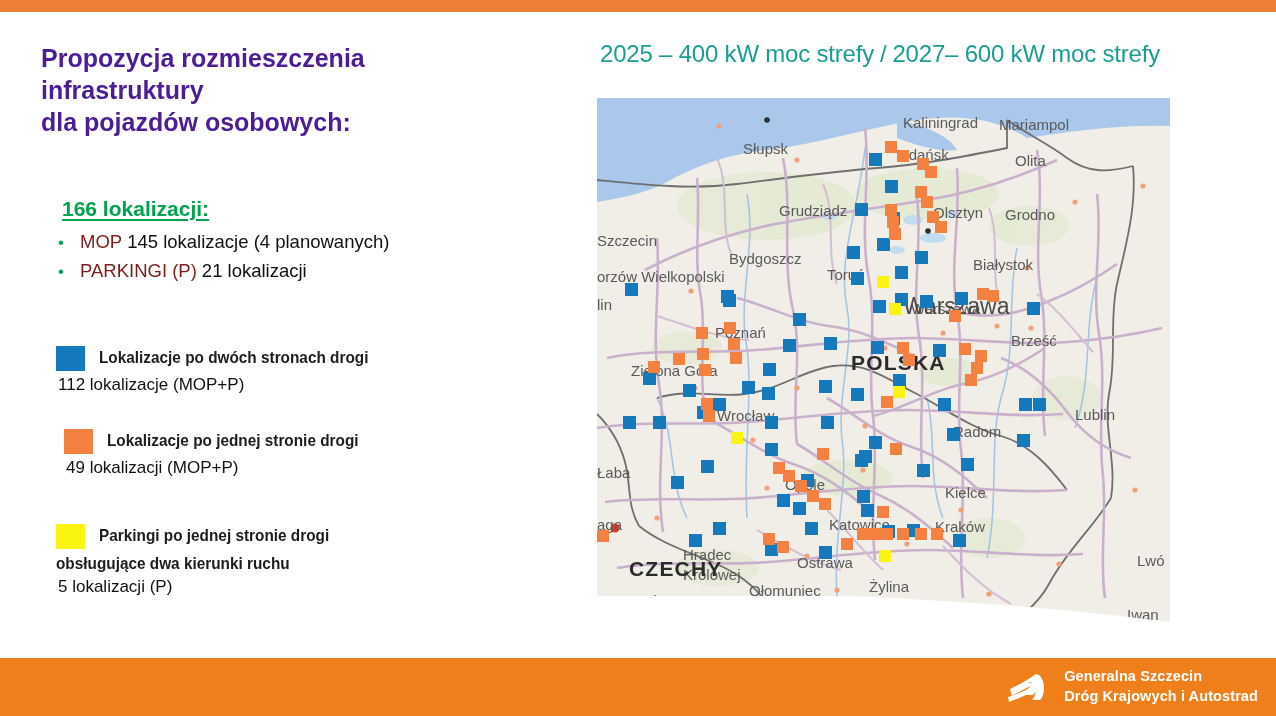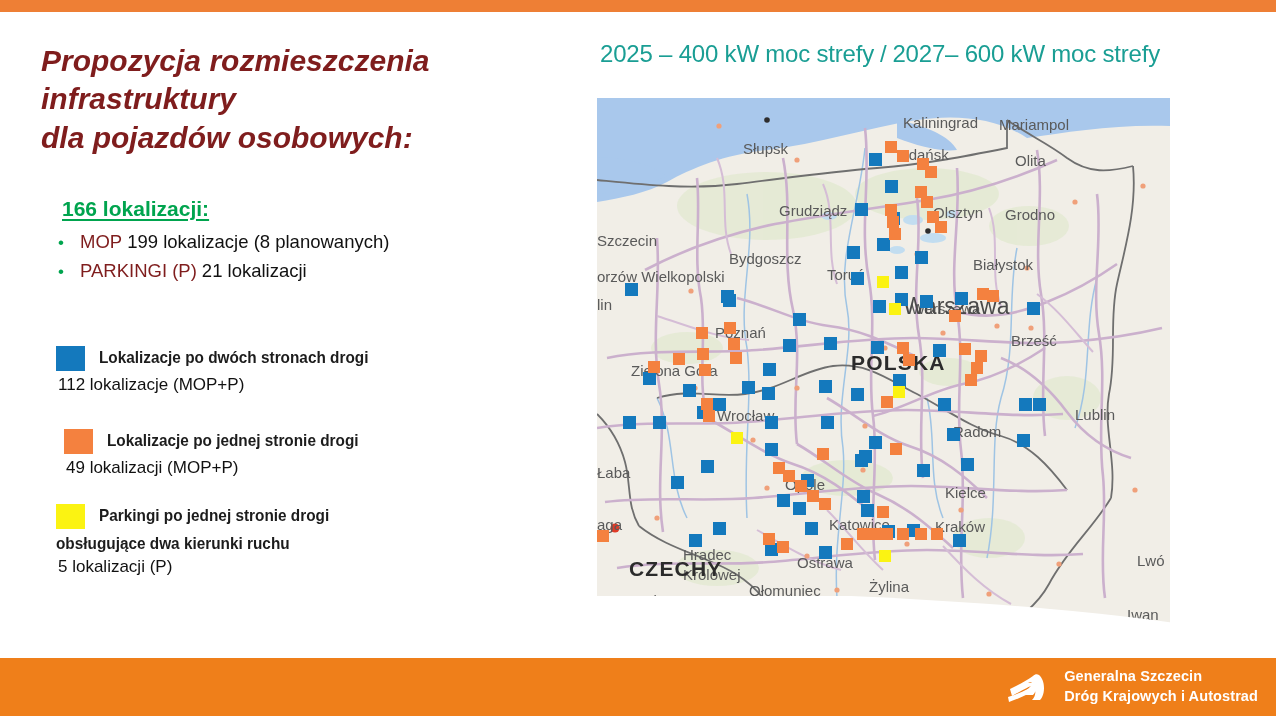--- a/index.html
+++ b/index.html
@@ -31,21 +31,21 @@
   }
   .footerbar{position:absolute;left:0;top:658px;width:1276px;height:58px;background:#ef7f1a;}
 
   .logo-wrap{position:absolute;right:18px;top:667px;display:flex;align-items:center;gap:12px;}
   .logo-mark{width:46px;height:40px;flex:none;}
   .logo-text{color:#fff;font-weight:bold;font-size:14.5px;line-height:1.35;letter-spacing:.1px;white-space:nowrap;}
 
   
   .title{
     position:absolute;left:41px;top:42px;width:500px;
-    font-size:30px;font-weight:bold;color:#7f1d1d;line-height:1.28;font-style:italic;
+    font-size:25px;font-weight:bold;color:#4c1d95;line-height:1.28;
   }
   .loc-head{
     position:absolute;left:62px;top:197px;
     font-size:21px;font-weight:bold;color:#00a44e;
     text-decoration:underline;text-underline-offset:3px;
   }
   .bullets{position:absolute;left:58px;top:228px;width:500px;}
   .bullet{display:flex;align-items:baseline;font-size:18.5px;color:#111;line-height:1.55;}
   .bullet .dot{color:#00a44e;width:22px;flex:none;font-size:17px;}
   .bullet .em{color:#7f1d1d;font-weight:normal;margin-right:5px;}
@@ -54,21 +54,21 @@
   .legend{position:absolute;left:56px;top:344px;width:500px;}
   .legend-block{margin-bottom:16px;}
   .legend-row{display:flex;align-items:center;gap:14px;}
   .swatch{width:29px;height:25px;flex:none;margin-top:2px;}
   .legend-label{
     font-size:16.5px;color:#1c1c1c;font-weight:600;line-height:1.22;
     transform:scaleX(.93);transform-origin:left center;white-space:nowrap;
   }
   .legend-count{font-size:17px;color:#111;margin-top:4px;padding-left:2px;}
   .lg2{margin-top:32px;margin-left:8px;}
-  .lg3{margin-top:24px;}
+  .lg3{margin-top:44px;}
 
   
   .map-title{
     position:absolute;left:600px;top:40px;width:668px;
     font-size:24px;font-weight:normal;color:#1a9e94;white-space:nowrap;
     letter-spacing:-.2px;
   }
   .map-title .slash{color:#1a9e94;padding:0 6px;}
 
   .map-frame{
@@ -91,21 +91,21 @@
     <div>Propozycja rozmieszczenia</div>
     <div>infrastruktury</div>
     <div>dla pojazdów osobowych:</div>
   </div>
 
   <div class="loc-head">166 lokalizacji:</div>
 
   <div class="bullets">
     <div class="bullet">
       <span class="dot">•</span>
-      <span><span class="em">MOP</span><span>199 lokalizacje (8 planowanych)</span></span>
+      <span><span class="em">MOP</span><span>145 lokalizacje (4 planowanych)</span></span>
     </div>
     <div class="bullet">
       <span class="dot">•</span>
       <span><span class="em">PARKINGI (P)</span><span>21 lokalizacji</span></span>
     </div>
   </div>
 
   <div class="legend">
 
     <div class="legend-block">

